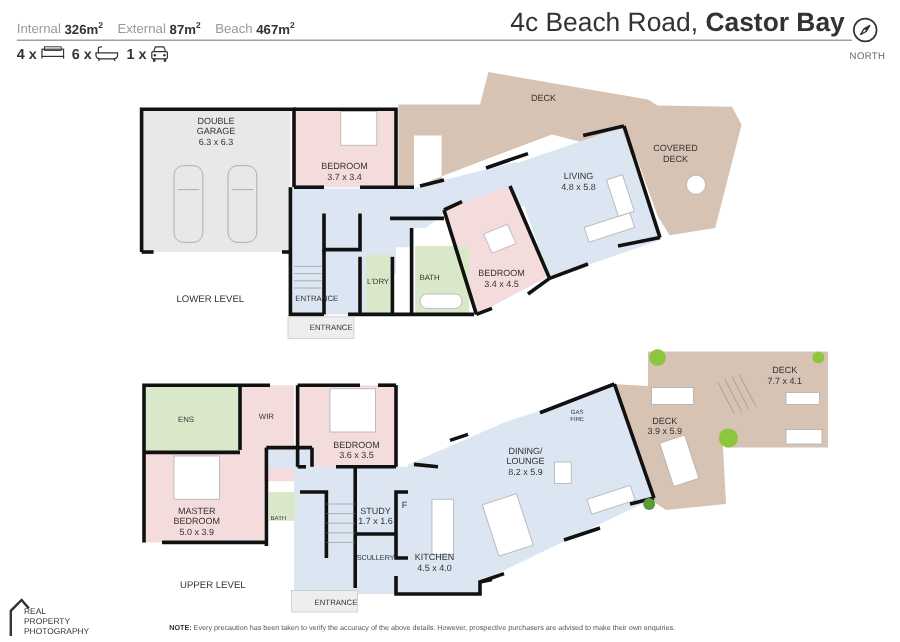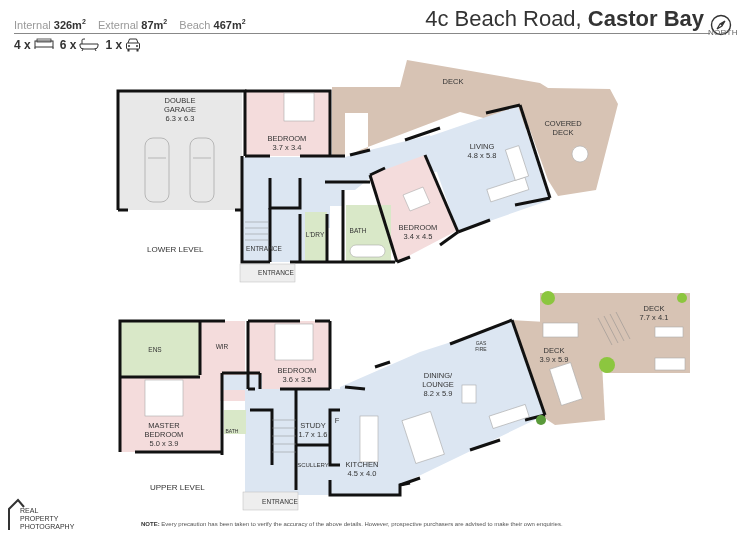--- a/index.html
+++ b/index.html
@@ -8,21 +8,21 @@
   .stats { font-size:11px; color:#999; white-space:nowrap; }
   .stats b { color:#333; font-weight:bold; margin-right:9px; }
   .stats sup { font-size:7px; }
   .rule-left { position:absolute; left:14px; top:33px; width:406px; height:1px; background:#888; }
   .features { position:absolute; left:14px; top:38px; font-size:12px; color:#333; display:flex; align-items:center; gap:6px; }
   .feat { display:flex; align-items:flex-start; gap:3px; margin-right:0;font-weight:bold; }
   .title { position:absolute; right:46px; top:6px; font-size:22px; color:#333; white-space:nowrap; }
   .title b { font-weight:bold; }
   .rule-right { position:absolute; left:420px; top:33px; width:290px; height:1px; background:#888; }
   .compass { position:absolute; left:710px; top:14px; width:22px; height:22px; }
-  .north { position:absolute; left:708px; top:28px; font-size:8px; color:#666; letter-spacing:0.3px; }
+  .north { position:absolute; left:708px; top:42px; font-size:8px; color:#666; letter-spacing:0.3px; }
   svg.plan { position:absolute; left:0; top:0; }
   .rl { font-family:"Liberation Sans", sans-serif; font-size:7.5px; fill:#333; text-anchor:middle; }
   .rl-sm { font-size:5px; }
   .level { font-family:"Liberation Sans", sans-serif; font-size:8px; fill:#333; }
   .logo { position:absolute; left:6px; top:497px; width:80px; height:34px; }
   .logo-text { position:absolute; left:20px; top:507px; font-size:7px; line-height:8px; color:#333; }
   .note { position:absolute; left:141px; top:521px; font-size:6px; color:#555; white-space:nowrap; }
   .note b { color:#333; }
 </style>
 </head>

